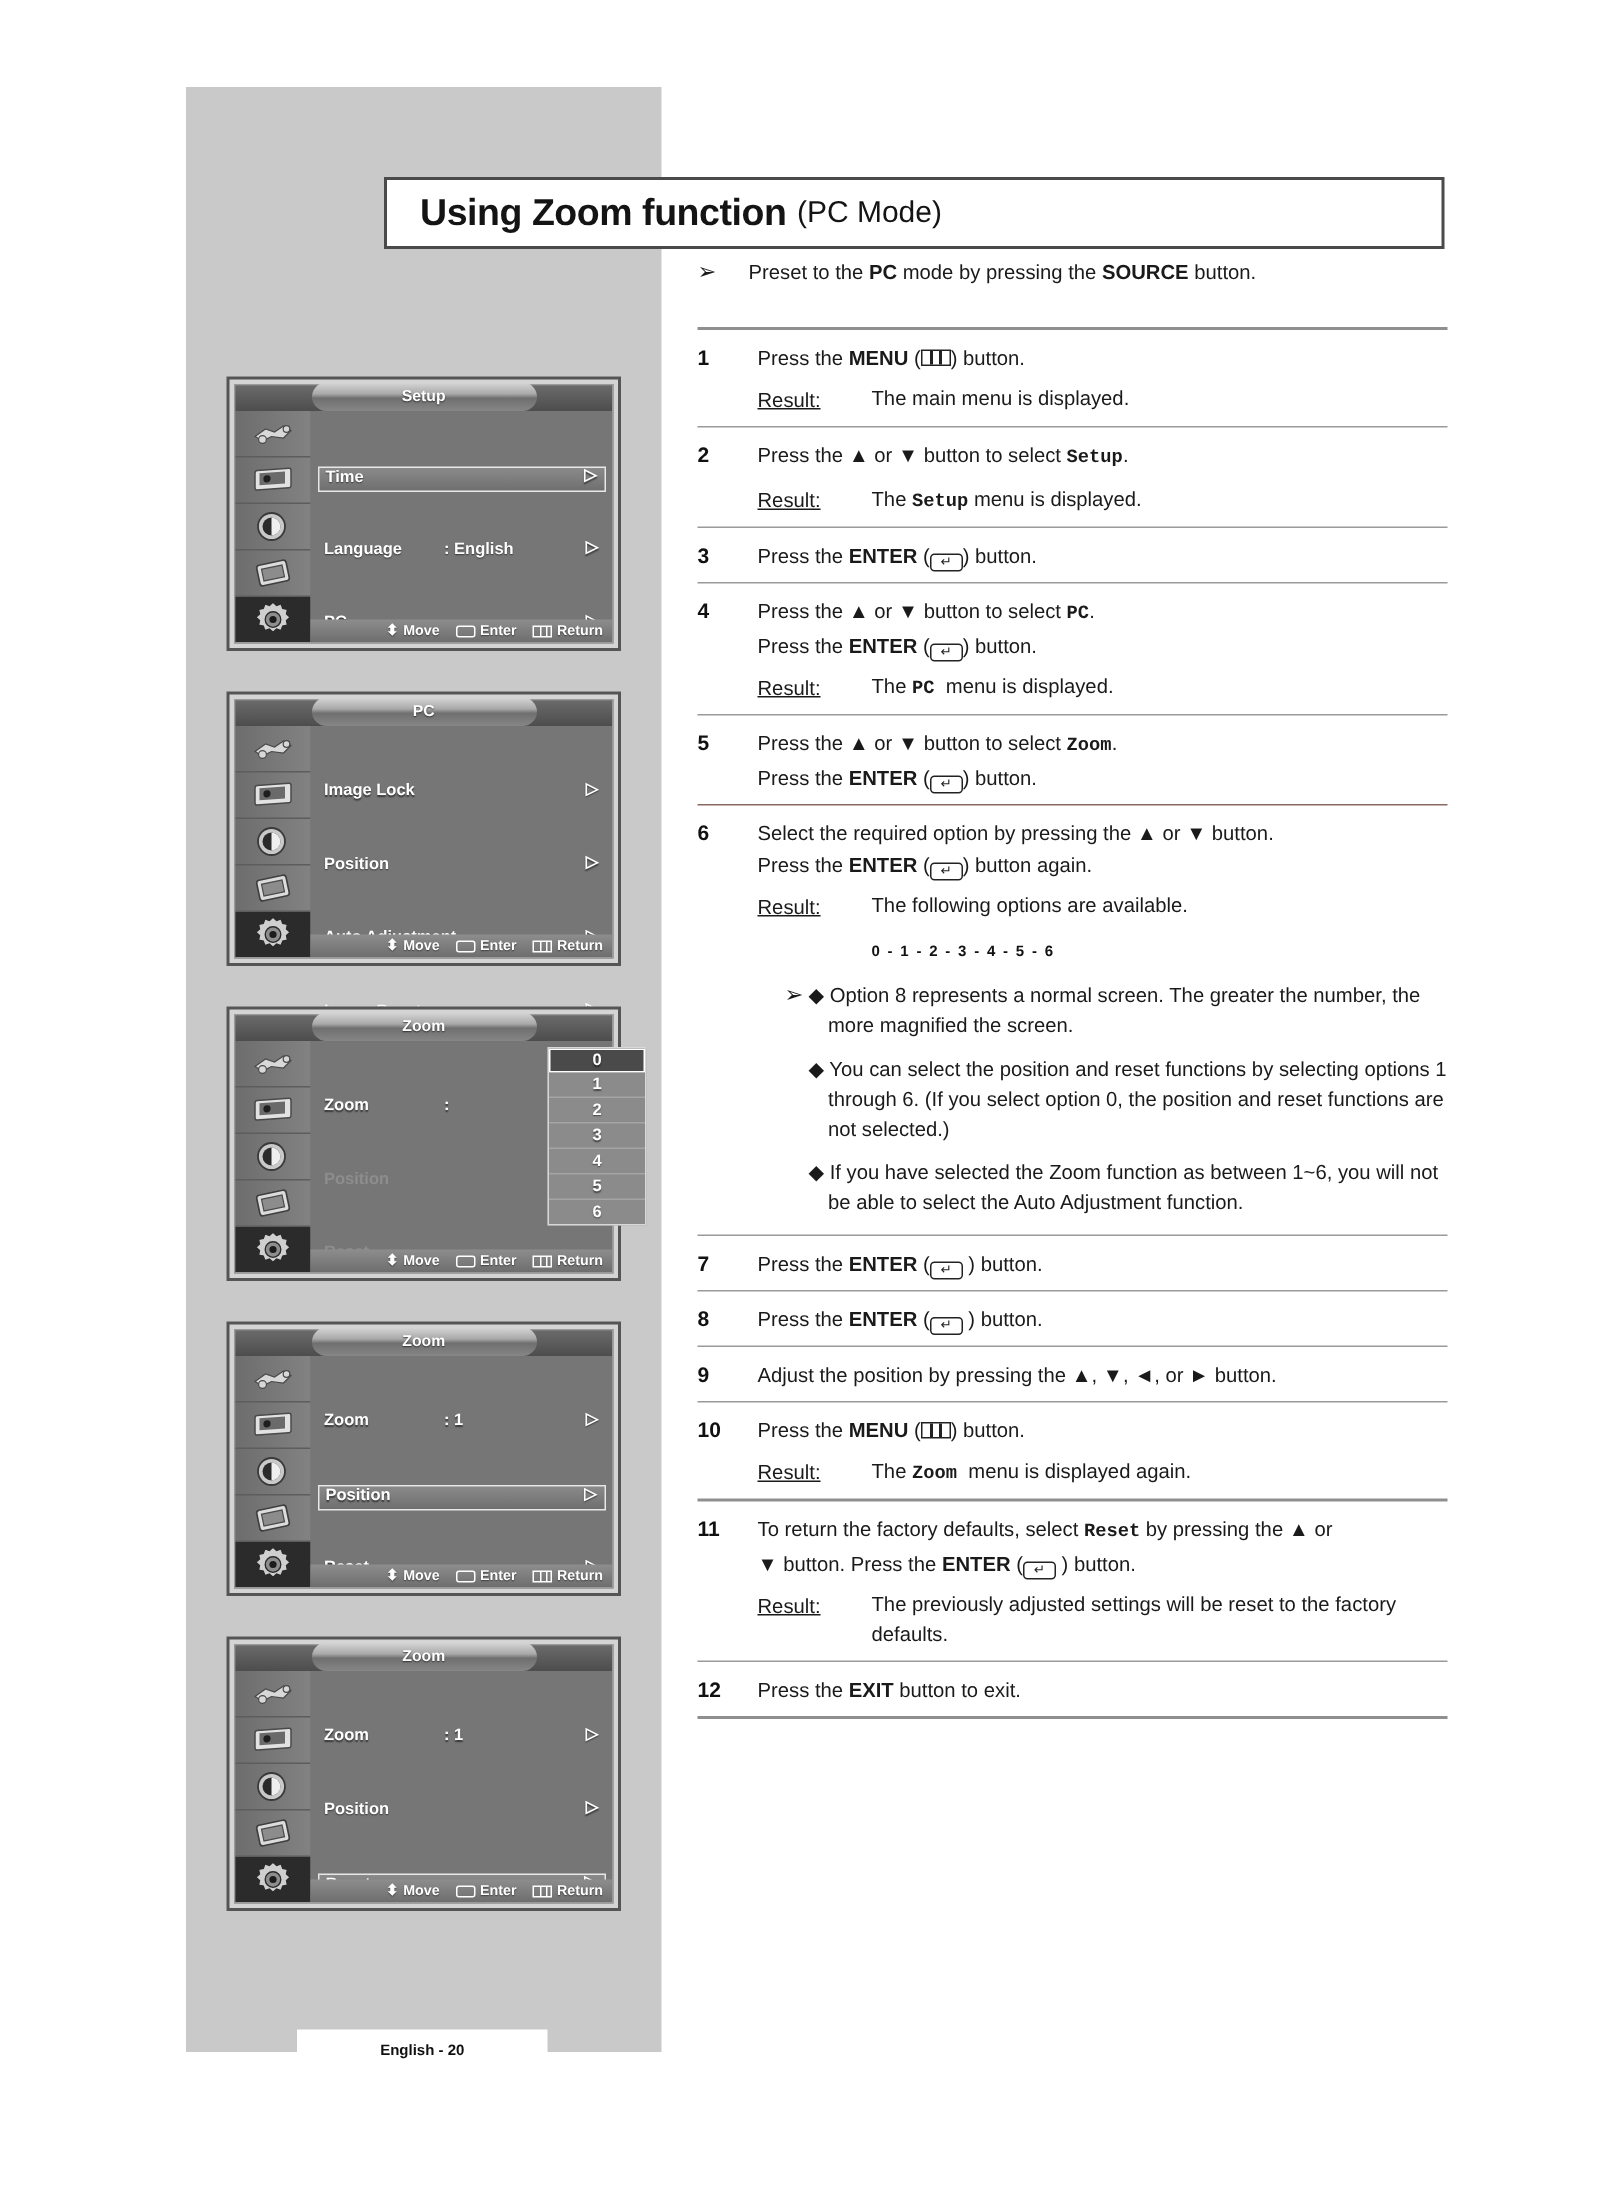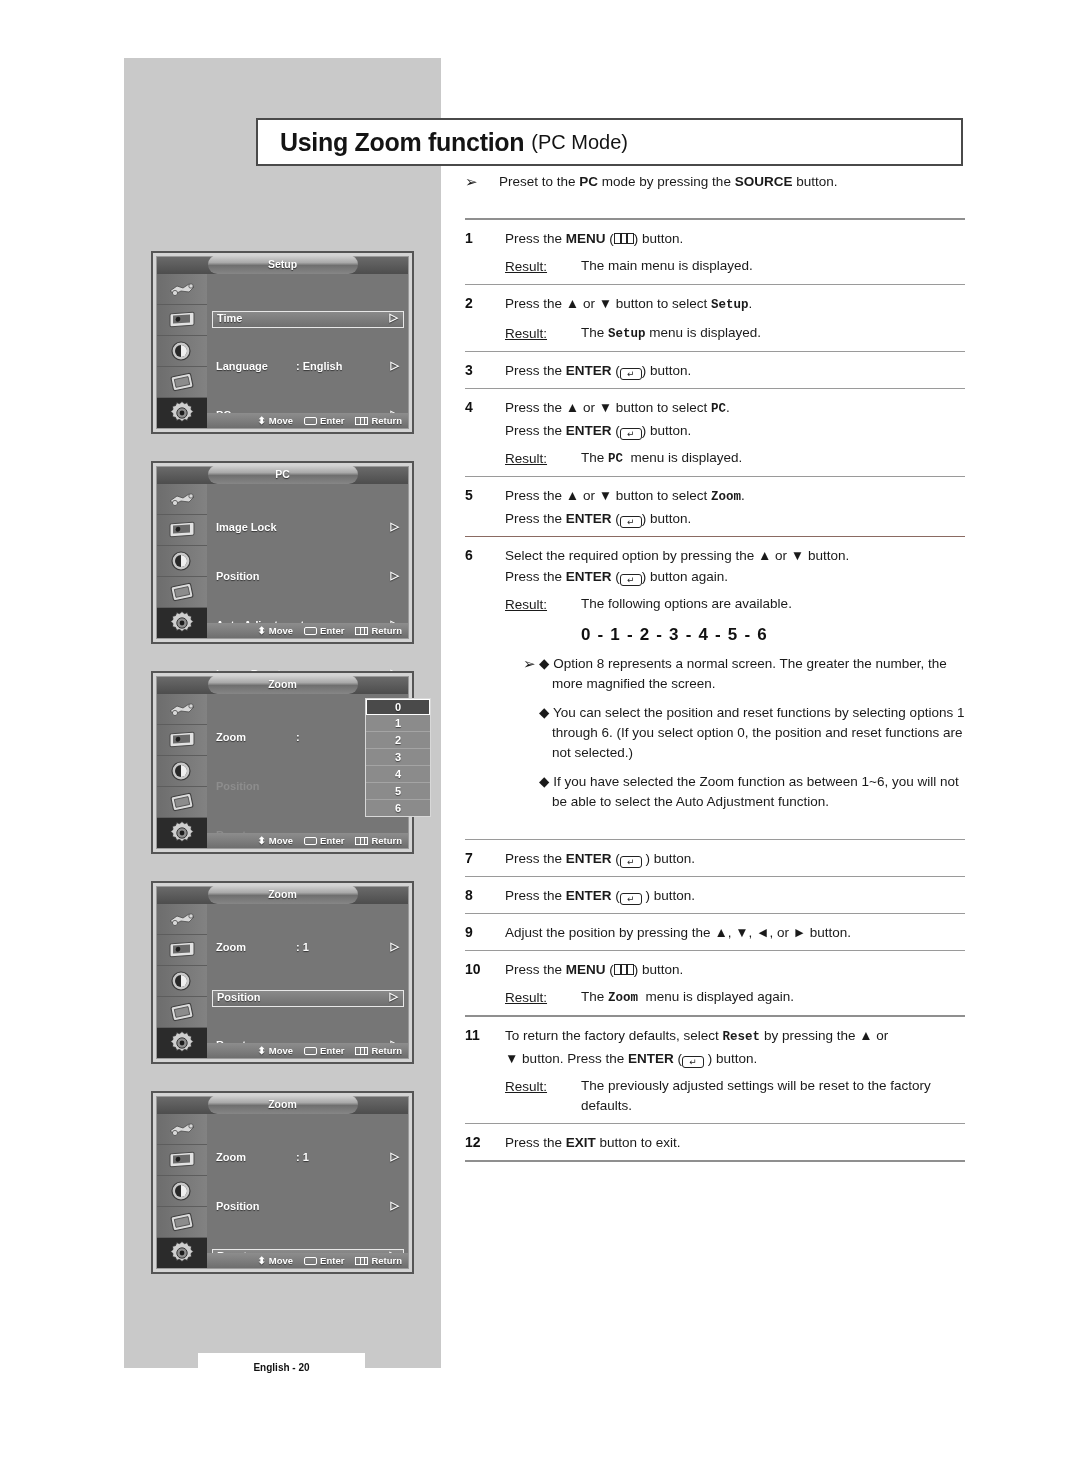--- a/index.html
+++ b/index.html
@@ -57,31 +57,31 @@
   }
   .step-body{flex:1;font-size:13.5px;color:#1a1a1a;line-height:21px;}
   .result-row{display:flex;margin-top:7px;}
   .result-lbl{
     width:76px;flex:none;font-size:13.5px;color:#1a1a1a;
     text-decoration:underline;
   }
   .result-txt{font-size:13.5px;color:#1a1a1a;line-height:20px;}
   .opt-list{
     font-family:"Liberation Sans", sans-serif;
-    font-weight:bold;font-size:17px;letter-spacing:1.2px;
+    font-weight:bold;font-size:10px;letter-spacing:1.2px;
     margin:9px 0 0 76px;color:#111;
   }
   .notes{margin:9px 0 4px 0;display:flex;}
   .notes .arrow-glyph{width:34px;padding-left:18px;box-sizing:border-box;}
   .note-items{flex:1;}
   .note{
     font-size:13.5px;color:#1a1a1a;line-height:20px;margin-bottom:9px;
     text-indent:-13px;padding-left:13px;
   }
-  .note:last-child{margin-bottom:16px;}
+  .note:last-child{margin-bottom:0;}
   
   .key-menu{
     display:inline-block;width:20px;height:11px;border:1.4px solid #222;
     position:relative;vertical-align:-1px;box-sizing:border-box;
   }
   .key-menu::before,.key-menu::after{
     content:"";position:absolute;top:0;bottom:0;width:1.4px;background:#222;
   }
   .key-menu::before{left:5.4px;}
   .key-menu::after{left:11.4px;}

